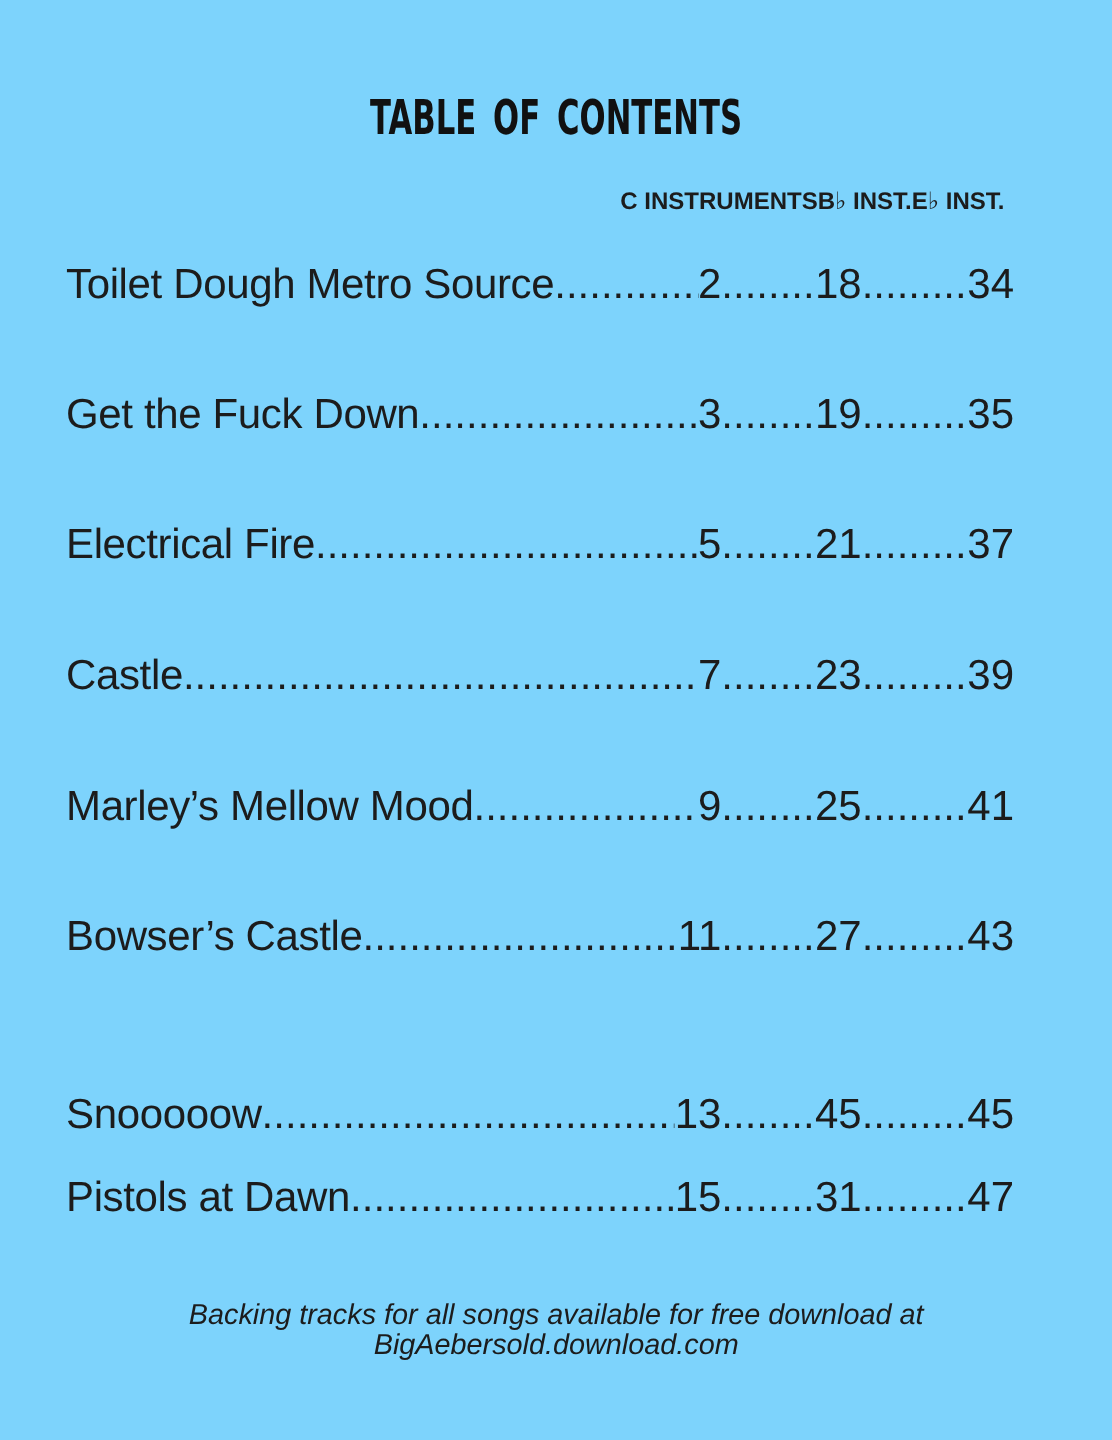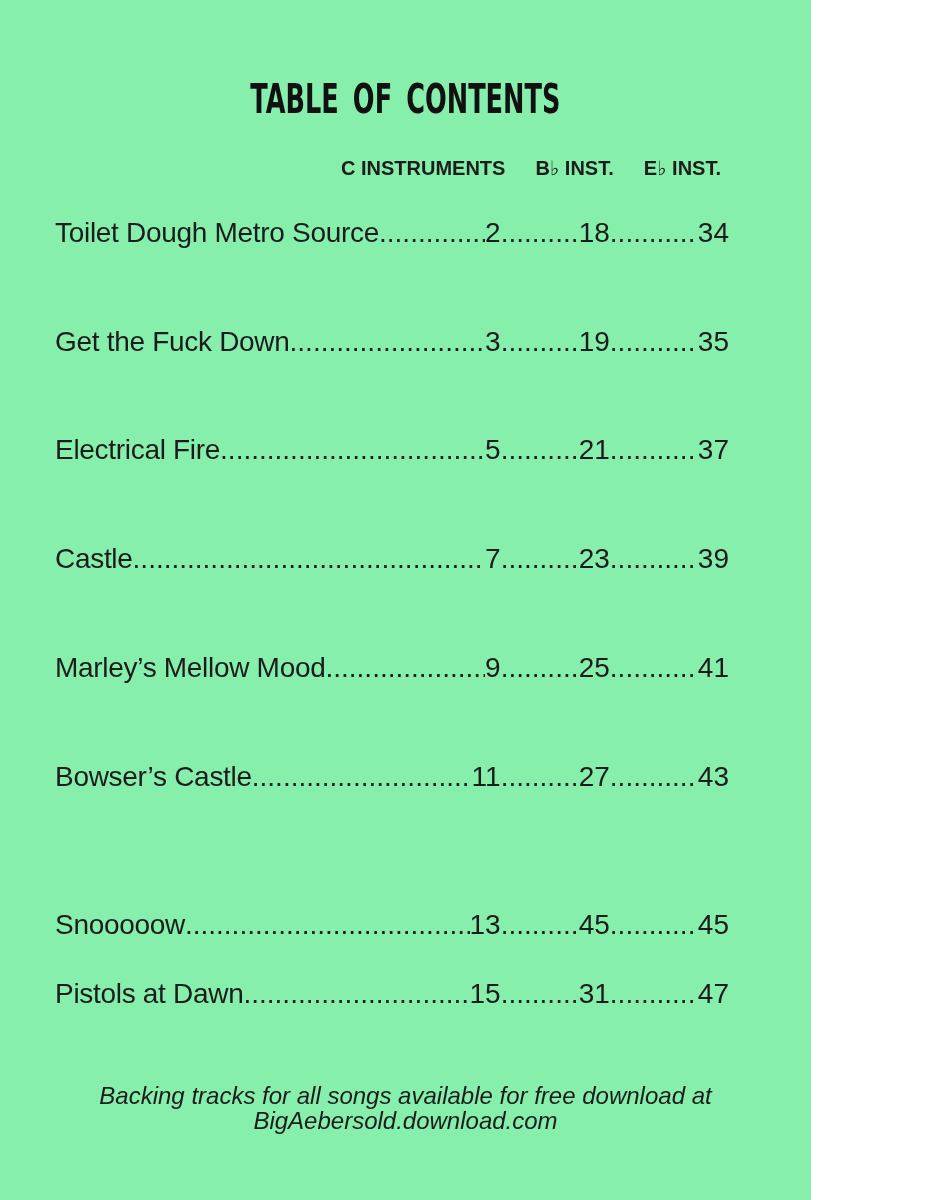--- a/index.html
+++ b/index.html
@@ -2,23 +2,23 @@
 <html><head>
 <meta charset="utf-8">
 <style>
   html, body {
     margin: 0;
     padding: 0;
     background: #ffffff;
   }
   .page {
     position: relative;
-    width: 811px;
+    width: 927px;
     height: 1200px;
-    background: #86efac;
+    background: #7dd3fc;
     overflow: hidden;
     font-family: "Liberation Sans", "DejaVu Sans", sans-serif;
     color: #1c1c1c;
   }
   
   .title-wrap {
     position: absolute;
     top: 79px;
     left: 0;
     width: 100%;
@@ -38,36 +38,35 @@
     transform-origin: center top;
   }
   
   .col-headers {
     position: absolute;
     top: 158px;
     left: 0;
     right: 90px;
     display: flex;
     justify-content: flex-end;
-    column-gap: 30px;
     font-weight: bold;
     font-size: 20px;
     line-height: 1;
     color: #1c1c1c;
     white-space: nowrap;
     padding-left: 46px;
   }
   
   .row {
     position: absolute;
     left: 55px;
     right: 82px;
     display: flex;
     align-items: flex-start;
-    font-size: 28px;
+    font-size: 35px;
     line-height: 1;
     letter-spacing: -0.3px;
     white-space: nowrap;
   }
   .row .song { flex: 0 0 auto; }
   .row .num  { flex: 0 0 auto; letter-spacing: 0; }
   .leader {
     overflow: hidden;
     white-space: nowrap;
     letter-spacing: 0;

